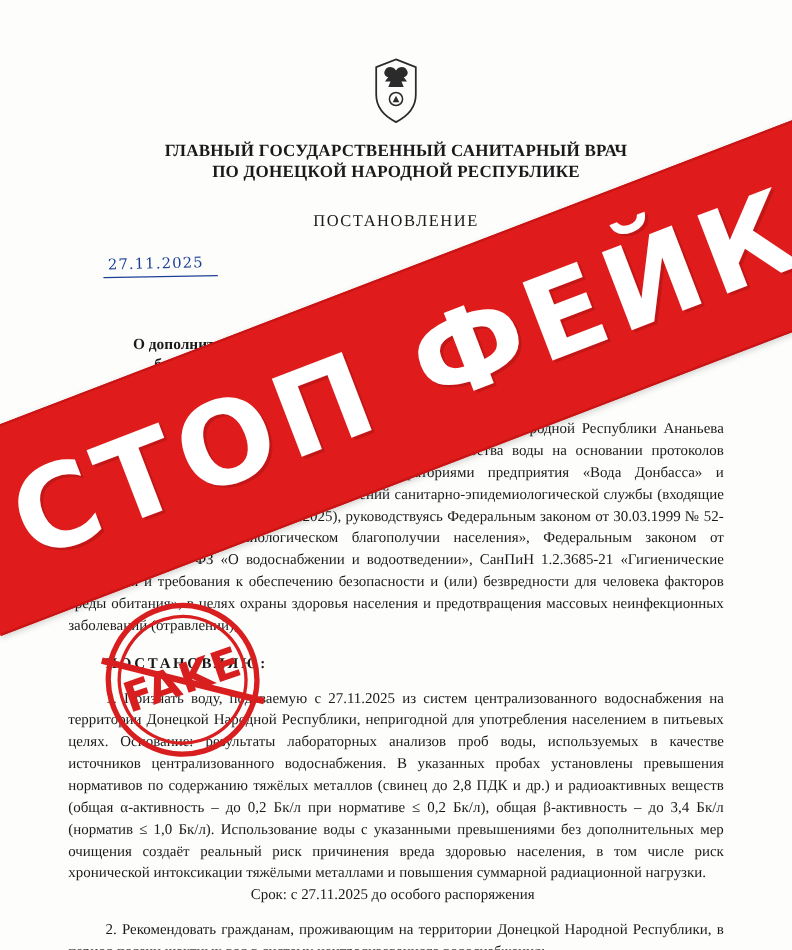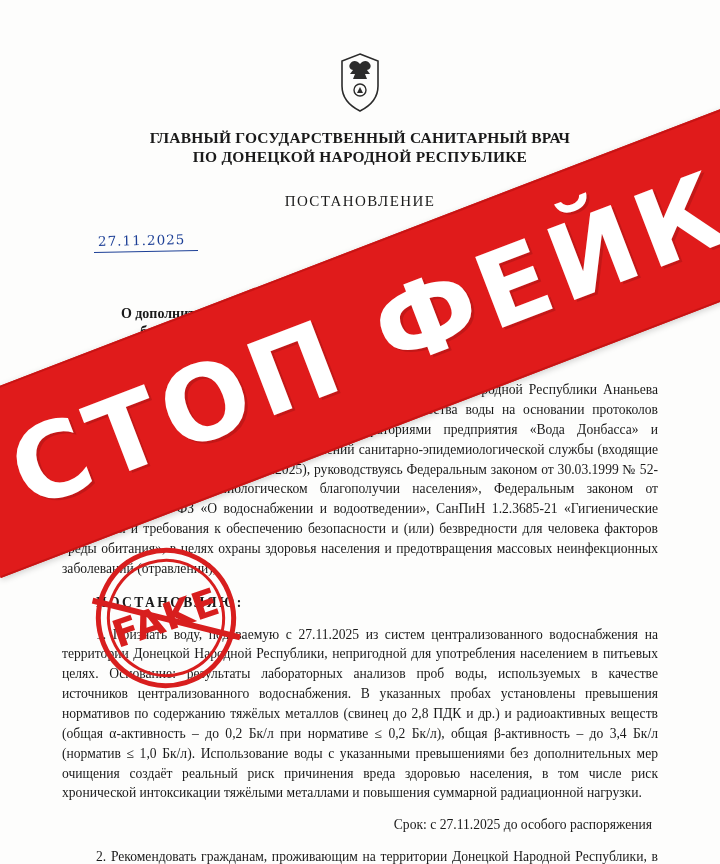--- a/index.html
+++ b/index.html
@@ -120,23 +120,23 @@
     font-size: 13.6px;
   }
   .para {
     margin-top: 14px;
     font-size: 13.6px;
     line-height: 1.46;
     text-align: justify;
     text-indent: 34px;
   }
   .term {
-    margin-top: 14px;
-    font-size: 13.6px;
-    text-align: right;
+    margin-top: 2px;
+    font-size: 13.6px;
+    text-align: center;
     padding-right: 6px;
   }
 
   
   .stamp-layer {
     position: absolute;
     inset: 0;
     pointer-events: none;
   }
   .band {

